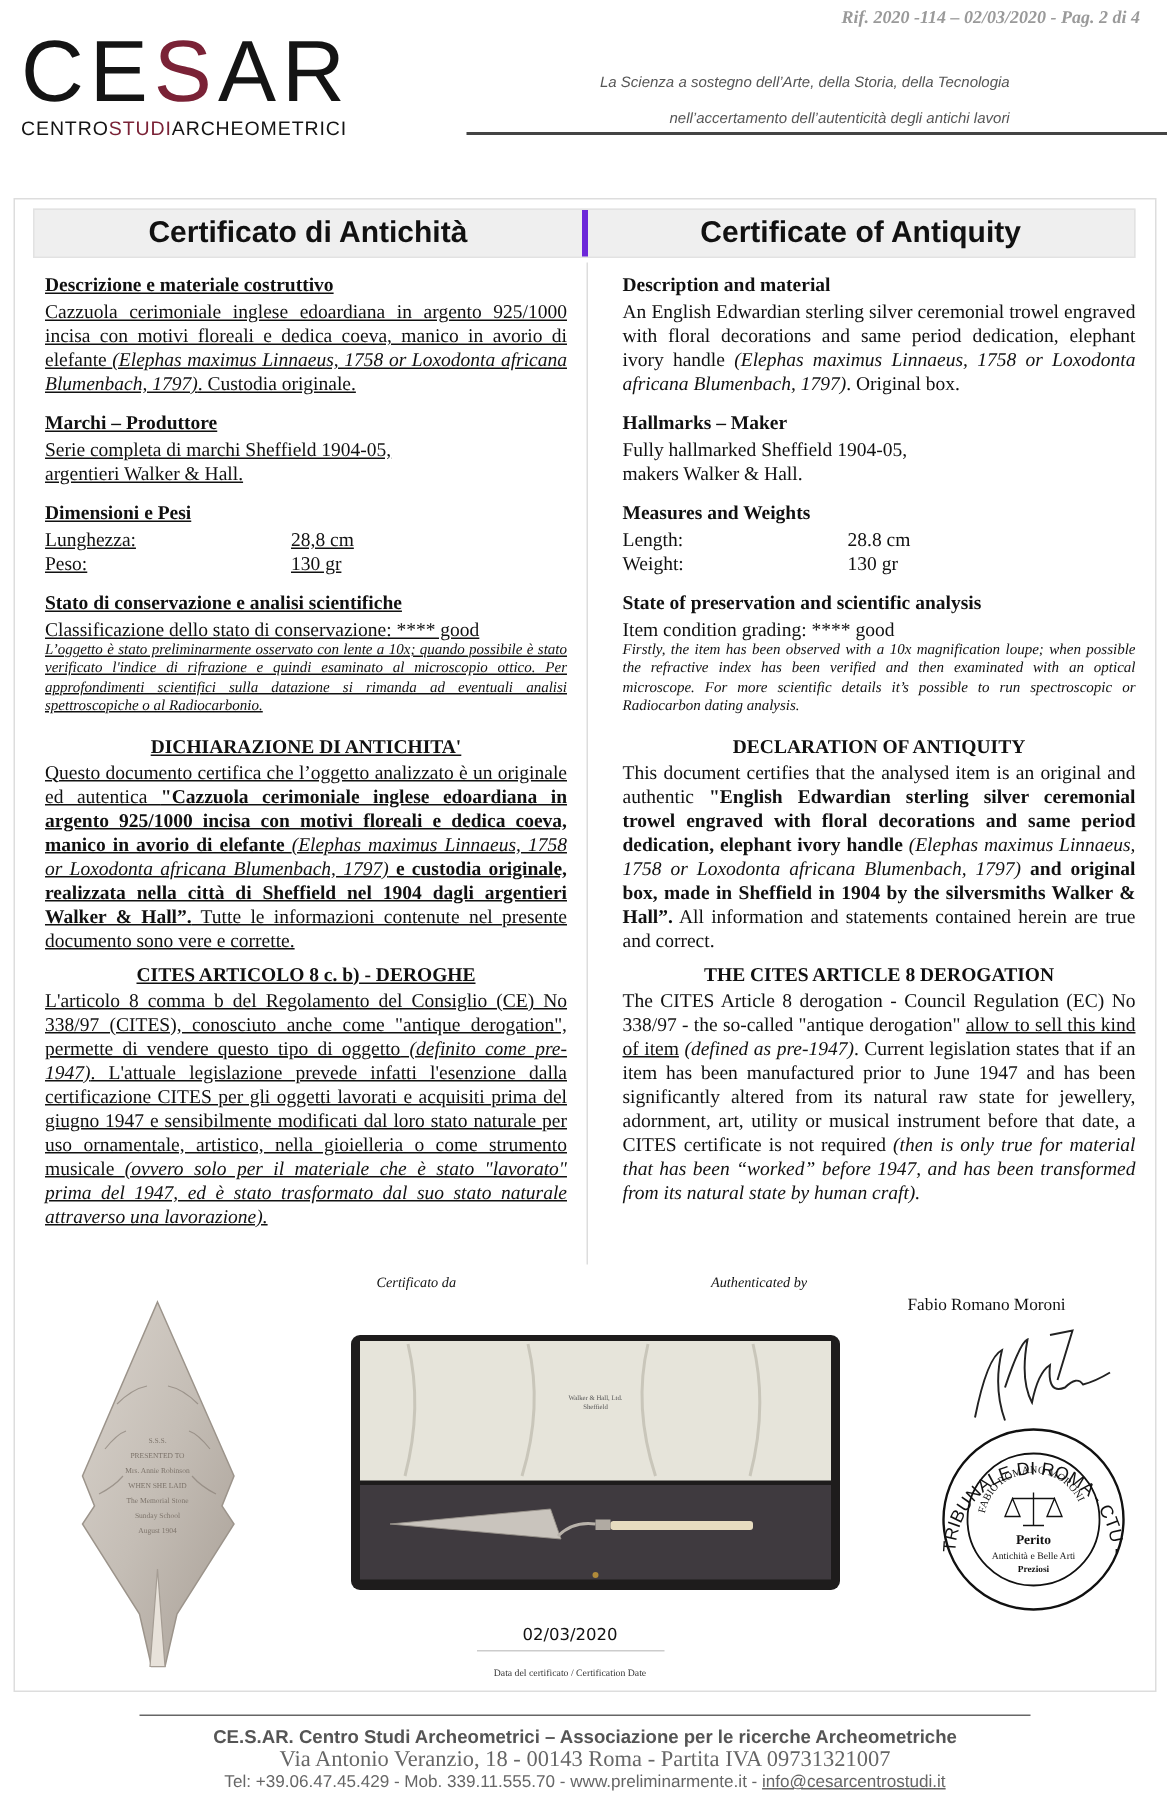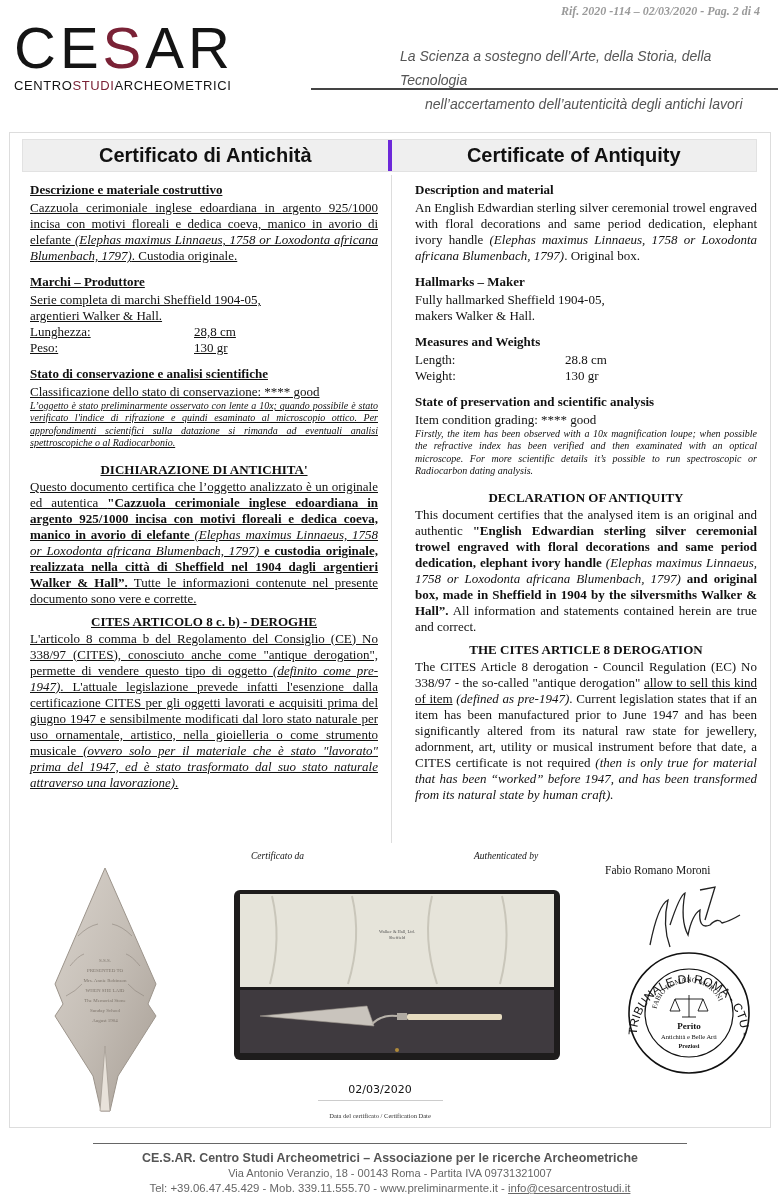--- a/index.html
+++ b/index.html
@@ -6,21 +6,21 @@
   html, body { width: 778px; height: 1200px; background: #fff; overflow: hidden; }
   body { position: relative; font-family: "Liberation Serif", serif; color: #111; }
 
   
   .logo { position: absolute; left: 14px; top: 22px; width: 270px; }
   .logo-main { font-family: "Liberation Sans", sans-serif; font-size: 58px; font-weight: normal; letter-spacing: 4px; line-height: 52px; color: #141414; }
   .logo-main .accent { color: #7a2236; }
   .logo-sub { font-family: "Liberation Sans", sans-serif; font-size: 13px; letter-spacing: 0.6px; margin-top: 4px; color: #141414; }
   .logo-sub .accent { color: #7a2236; }
   .ref { position: absolute; right: 18px; top: 4px; font-family: "Liberation Serif", serif; font-style: italic; font-weight: bold; font-size: 12px; color: #9a9a9a; }
-  .tagline { position: absolute; left: 400px; top: 44px; font-family: "Liberation Sans", sans-serif; font-style: italic; font-size: 14px; color: #555; line-height: 24px; }
+  .tagline { position: absolute; left: 400px; top: 44px; font-family: "Liberation Sans", sans-serif; font-style: italic; font-size: 10px; color: #555; line-height: 24px; text-align: right; }
   .tagline .l2 { padding-left: 25px; }
   .header-rule { position: absolute; left: 311px; right: 0; top: 88px; border-top: 2px solid #444; }
 
   
   .frame { position: absolute; left: 9px; top: 132px; width: 762px; height: 996px; border: 1px solid #ddd; }
   .title-bar { position: absolute; left: 22px; top: 139px; width: 735px; height: 33px; background: #efefef; border: 1px solid #e2e2e2; display: flex; }
   .title-bar div { flex: 1; text-align: center; font-family: "Liberation Sans", sans-serif; font-weight: bold; font-size: 20px; line-height: 31px; }
   .title-bar div:first-child { border-right: 4px solid #6d28d9; }
 
   .col { position: absolute; top: 178px; width: 348px; font-size: 13px; line-height: 16px; }
@@ -47,21 +47,21 @@
   .date-rule { position: absolute; left: 318px; top: 1100px; width: 125px; border-top: 1px solid #ccc; }
   .date-label { position: absolute; left: 300px; top: 1112px; width: 160px; text-align: center; font-size: 6.5px; color: #333; }
   .signer { position: absolute; left: 605px; top: 864px; font-size: 11.5px; }
   .signature { position: absolute; left: 640px; top: 885px; width: 120px; height: 70px; }
   .stamp { position: absolute; left: 612px; top: 943px; width: 155px; height: 132px; }
 
   
   .footer-rule { position: absolute; left: 93px; width: 594px; top: 1143px; border-top: 1px solid #666; }
   .footer { position: absolute; left: 80px; width: 620px; top: 1151px; text-align: center; font-family: "Liberation Sans", sans-serif; color: #666; }
   .footer .f1 { font-weight: bold; font-size: 12.4px; line-height: 15px; color: #555; }
-  .footer .f2 { font-size: 11px; line-height: 15px; }
+  .footer .f2 { font-size: 15px; line-height: 15px; font-family: Liberation Serif, serif; }
   .footer .f3 { font-size: 11.4px; line-height: 15px; }
   .footer .email { text-decoration: underline; }
 </style>
 </head>
 <body>
 
 <div class="logo">
   <div class="logo-main"><span>CE</span><span class="accent">S</span><span>AR</span></div>
   <div class="logo-sub"><span>CENTRO</span><span class="accent">STUDI</span><span>ARCHEOMETRICI</span></div>
 </div>
@@ -78,20 +78,21 @@
   <div>Certificate of Antiquity</div>
 </div>
 <div class="col-divider"></div>
 
 <div class="col col-it">
   <div class="sec-h" style="margin-top:4px">Descrizione e materiale costruttivo</div>
   <div class="p"><span>Cazzuola cerimoniale inglese edoardiana in argento 925/1000 incisa con motivi floreali e dedica coeva, manico in avorio di elefante </span><i>(Elephas maximus Linnaeus, 1758 or Loxodonta africana Blumenbach, 1797)</i><span>. Custodia originale.</span></div>
   <div class="sec-h" style="margin-top:10px">Marchi – Produttore</div>
   <div>Serie completa di marchi Sheffield 1904-05,</div>
   <div>argentieri Walker &amp; Hall.</div>
+  <div class="sec-h" style="margin-top:10px">Dimensioni e Pesi</div>
   <div class="kv">
       <span class="k">Lunghezza:</span>
       <span>28,8 cm</span>
     </div>
   <div class="kv">
       <span class="k">Peso:</span>
       <span>130 gr</span>
     </div>
   <div class="sec-h" style="margin-top:10px">Stato di conservazione e analisi scientifiche</div>
   <div>Classificazione dello stato di conservazione: **** good</div>

